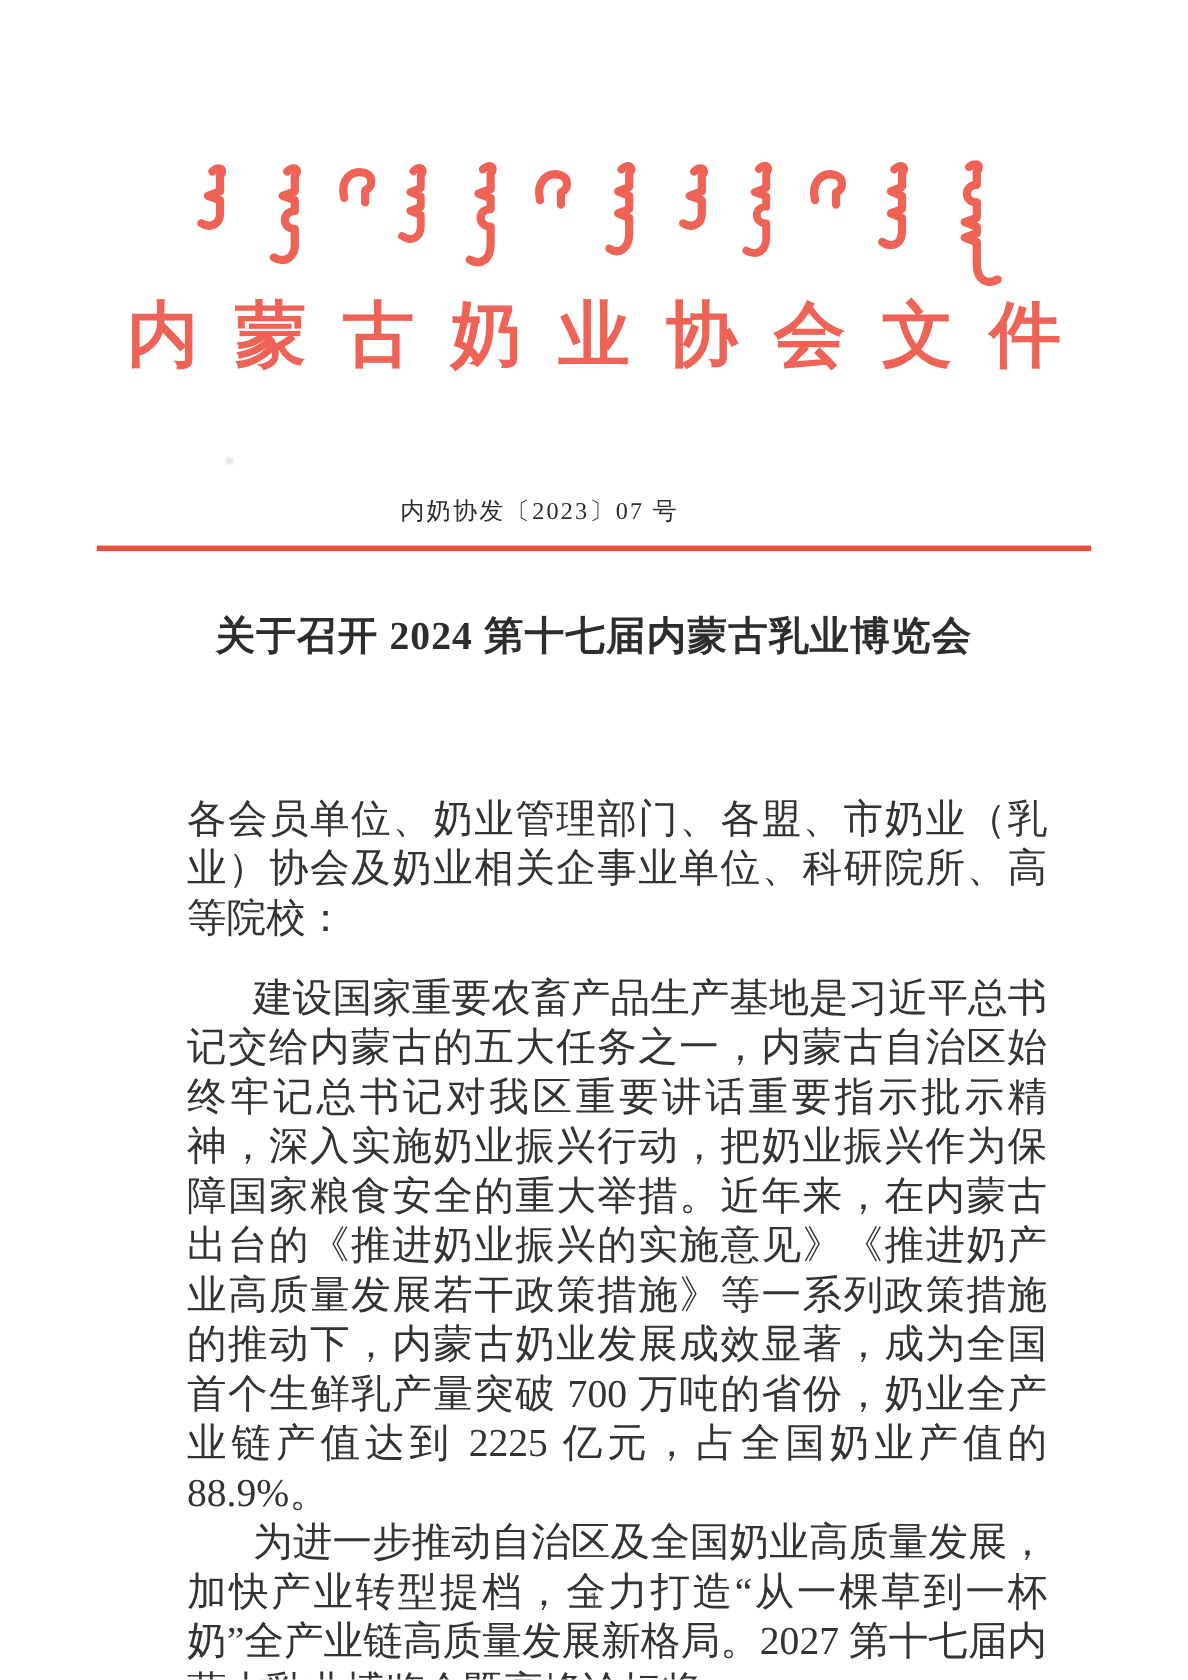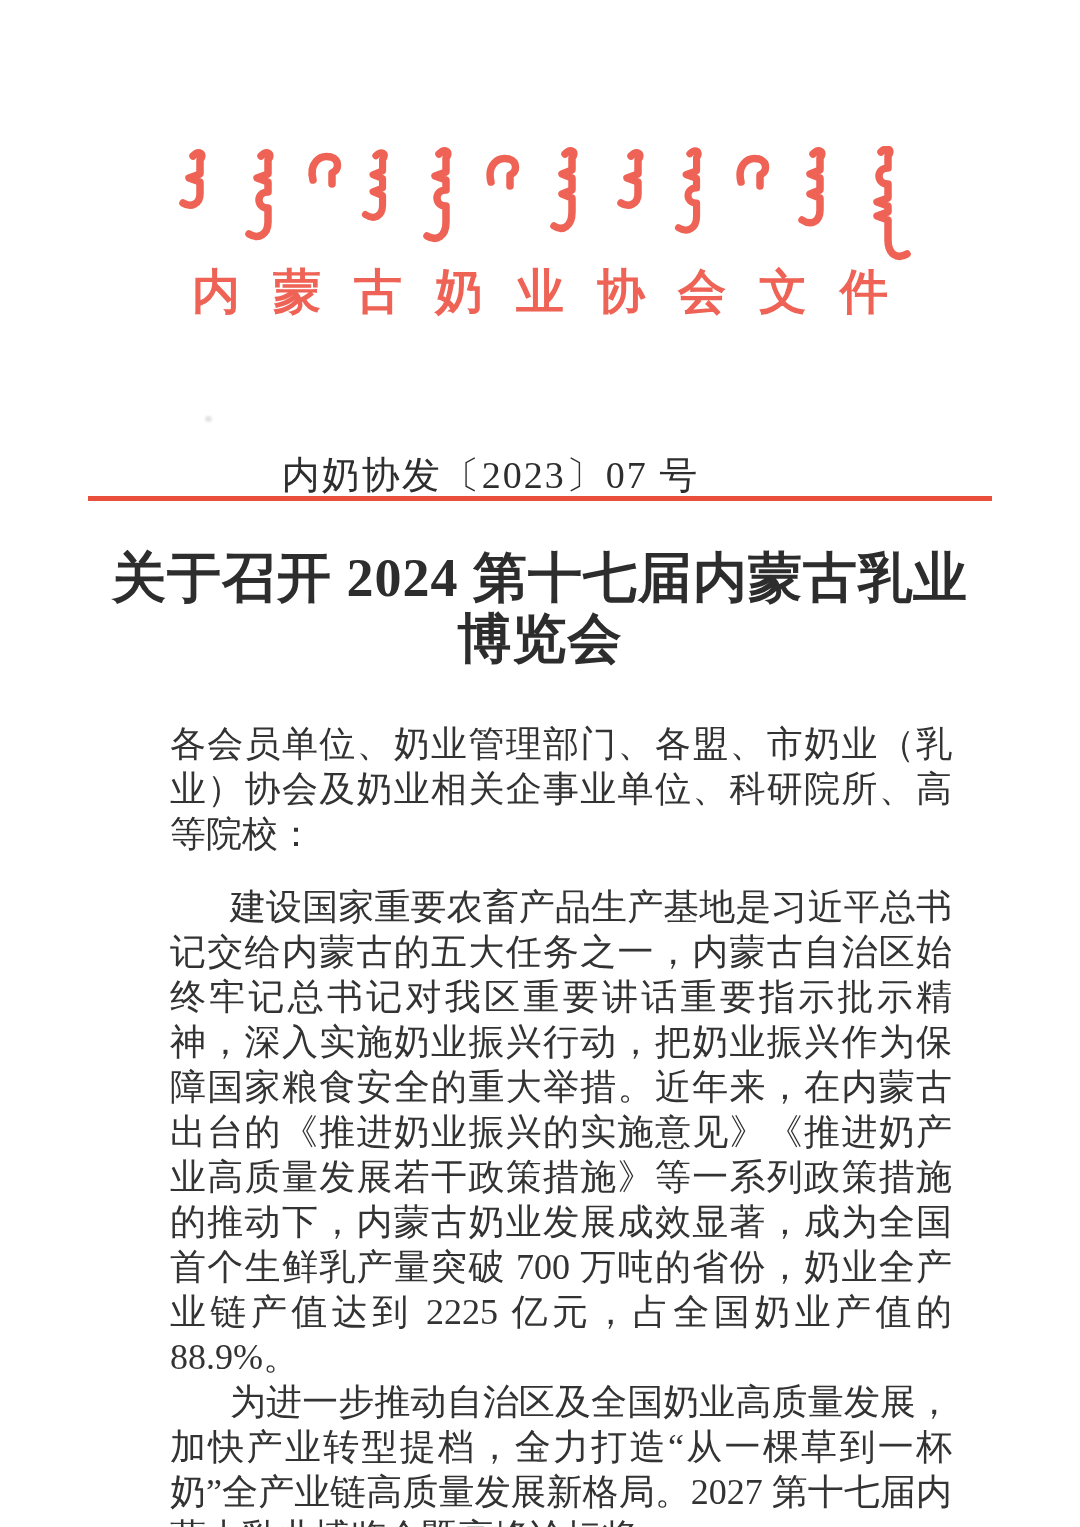--- a/index.html
+++ b/index.html
@@ -13,43 +13,43 @@
   }
   
   .banner{
     position:absolute;top:146px;left:164px;width:760px;height:130px;
     color:var(--brand-red,#ee6355);
   }
   .banner svg{width:100%;height:100%;display:block;}
   .org-title{
     position:absolute;top:260px;left:0;width:1080px;
     text-align:center;
-    font-size:48px;font-weight:bold;
+    font-size:65px;font-weight:bold;
     letter-spacing:33px;padding-left:33px;box-sizing:border-box;
     color:var(--brand-red,#ee6355);
     white-space:nowrap;
   }
   .scan-dot{
     position:absolute;top:416px;left:205px;width:7px;height:6px;
     background:#e3e3e3;border-radius:50%;filter:blur(1px);
   }
   .doc-number{
     position:absolute;top:450px;left:0;width:981px;
     text-align:center;
-    font-size:38px;letter-spacing:2px;color:#2e2e2e;
+    font-size:22px;letter-spacing:2px;color:#2e2e2e;
   }
   .red-rule{
     position:absolute;top:496px;left:88px;width:904px;height:5px;
     background:var(--rule-red,#e84f3c);
   }
   
   .doc-title{
     position:absolute;top:548px;left:90px;width:900px;
     text-align:center;
-    font-size:54px;font-weight:bold;line-height:61px;
+    font-size:36px;font-weight:bold;line-height:61px;
     color:#2d2d2d;letter-spacing:1px;
   }
   
   .content{
     position:absolute;top:722px;left:170px;width:782px;
     font-size:36px;line-height:45px;
     text-align:justify;text-justify:inter-ideograph;
     color:var(--body-text,#333);
   }
   .salutation{margin:0 0 28px 0;}

